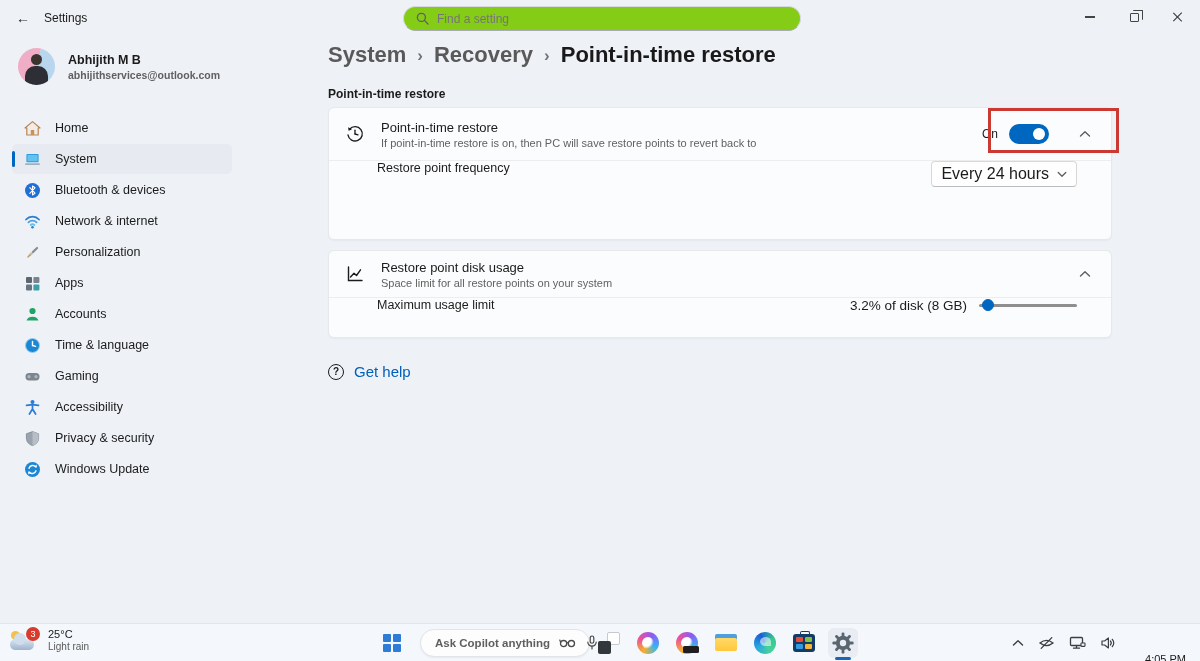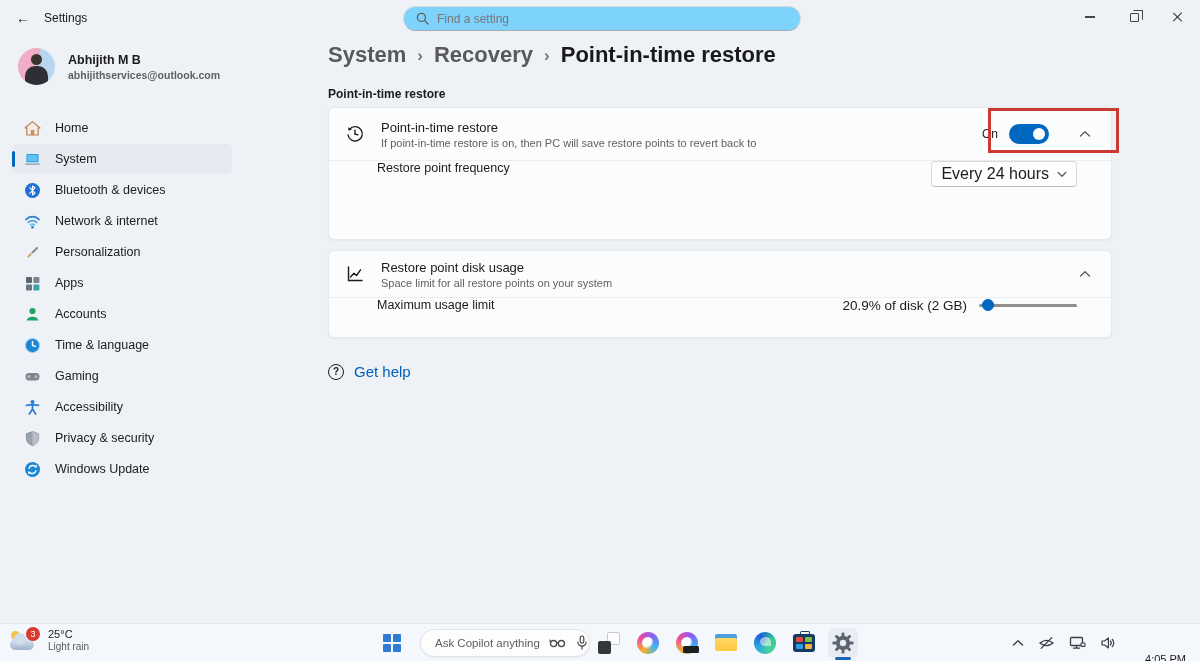--- a/index.html
+++ b/index.html
@@ -4,21 +4,21 @@
 <style>
   * { margin:0; padding:0; box-sizing:border-box; }
   html,body { width:1200px; height:661px; }
   body { font-family:"Liberation Sans","DejaVu Sans",sans-serif; background:#eef1f6; color:#1b1b1b; overflow:hidden; }
   #page { position:relative; width:1200px; height:661px; background:#eef1f6; }
 
   
   .titlebar { position:absolute; left:0; top:0; width:1200px; height:36px; }
   .back-btn { position:absolute; left:10px; top:7px; width:26px; height:22px; display:flex; align-items:center; justify-content:center; font-size:14px; color:#1b1b1b; border-radius:4px; cursor:pointer; }
   .app-title { position:absolute; left:44px; top:11px; font-size:12px; }
-  .search-box { position:absolute; left:403px; top:6px; width:398px; height:25px; background:#7dd3fc; border:1px solid #d6d9de; border-bottom-color:#a9adb3; border-radius:13px; display:flex; align-items:center; padding:0 12px; gap:8px; }
+  .search-box { position:absolute; left:403px; top:6px; width:398px; height:25px; background:#84cc16; border:1px solid #d6d9de; border-bottom-color:#a9adb3; border-radius:13px; display:flex; align-items:center; padding:0 12px; gap:8px; }
   .search-box input { border:none; outline:none; flex:1; font-size:12px; color:#1b1b1b; background:transparent; font-family:inherit; }
   .search-box input::placeholder { color:#767676; }
   .win-controls { position:absolute; right:0; top:0; height:34px; display:flex; }
   .win-btn { width:44px; height:34px; display:flex; align-items:center; justify-content:center; cursor:pointer; }
   .ic-min { width:10px; height:1.4px; background:#444; }
   .ic-restore { width:9px; height:9px; border:1.2px solid #444; border-radius:1px; position:relative; }
   .ic-restore:before { content:""; position:absolute; left:2px; top:-4px; width:9px; height:9px; border:1.2px solid #444; border-left:none; border-bottom:none; border-radius:1px; }
   .ic-close { position:relative; width:12px; height:12px; }
   .ic-close:before,.ic-close:after { content:""; position:absolute; left:5.4px; top:0; width:1.4px; height:12px; background:#333; }
   .ic-close:before { transform:rotate(45deg); } .ic-close:after { transform:rotate(-45deg); }
@@ -79,21 +79,21 @@
   .weather { position:absolute; left:10px; top:3px; display:flex; align-items:center; gap:8px; cursor:pointer; }
   .weather-ico { position:relative; width:30px; height:26px; }
   .cloud { position:absolute; left:0; bottom:3px; width:24px; height:11px; border-radius:8px; background:linear-gradient(#dce6f2,#9fb4cf); }
   .cloud:before { content:""; position:absolute; left:4px; top:-6px; width:12px; height:12px; border-radius:50%; background:#cfdded; }
   .sun-sliver { position:absolute; left:1px; top:4px; width:9px; height:9px; border-radius:50%; background:#f2c14e; }
   .w-badge { position:absolute; right:0; top:0; width:14px; height:14px; border-radius:50%; background:#d83b2e; color:#fff; font-size:9px; display:flex; align-items:center; justify-content:center; z-index:2; }
   .w-temp { font-size:11px; }
   .w-cond { font-size:10px; color:#5a5a5a; margin-top:1px; }
   .start-btn { position:absolute; left:383px; top:10px; width:18px; height:18px; display:grid; grid-template-columns:8px 8px; grid-template-rows:8px 8px; gap:1.6px; cursor:pointer; }
   .start-btn span { background:#2e7cd6; border-radius:1px; }
-  .copilot-pill { position:absolute; left:420px; top:5px; width:170px; height:28px; background:#fdfdfe; border:1px solid #e3e4e8; border-radius:14px; box-shadow:0 1px 2px rgba(0,0,0,0.06); display:flex; align-items:center; padding:0 10px 0 14px; gap:9px; cursor:pointer; }
+  .copilot-pill { position:absolute; left:420px; top:5px; width:170px; height:28px; background:#fdfdfe; border:1px solid #e3e4e8; border-radius:14px; box-shadow:0 1px 2px rgba(0,0,0,0.06); display:flex; align-items:center; padding:0 10px 0 14px; gap:9px; cursor:pointer;font-weight:bold; }
   .copilot-pill .ph { flex:1; font-size:11.5px; color:#5f5f5f; white-space:nowrap; }
   .tb-icons { position:absolute; left:594px; top:4px; display:flex; gap:9px; }
   .tb-slot { position:relative; width:30px; height:30px; border-radius:6px; display:flex; align-items:center; justify-content:center; cursor:pointer; }
   .tb-slot.active { background:#e9edf3; }
   .tb-slot.active:after { content:""; position:absolute; bottom:-2px; left:7px; width:16px; height:3px; border-radius:2px; background:#1966b8; }
   .blob { width:22px; height:22px; border-radius:50%; background:conic-gradient(from 210deg,#f5b02c,#ec4f9d,#8a5cf5,#37b6f0,#f5b02c); position:relative; }
   .blob:before { content:""; position:absolute; left:5px; top:5px; width:12px; height:12px; border-radius:50%; background:radial-gradient(circle at 35% 35%, #ffffff 0 45%, rgba(255,255,255,0) 70%); }
   .m365-badge { position:absolute; left:7px; bottom:1px; width:16px; height:7px; background:#1f1f1f; border-radius:1.5px; }
   .taskview { position:relative; width:22px; height:22px; }
   .taskview .tv-back { position:absolute; right:0; top:0; width:13px; height:13px; background:#fff; border:1px solid #c6c9ce; border-radius:2px; }
@@ -355,21 +355,21 @@
         <div class="hdr-sub">Space limit for all restore points on your system</div>
       </div>
       <span class="hdr-chev">
         <svg width="12" height="8" viewBox="0 0 12 8">
             <polyline points="1.5,6 6,1.8 10.5,6" fill="none" stroke="#5f5f5f" stroke-width="1.4" stroke-linecap="round" stroke-linejoin="round"></polyline>
           </svg>
       </span>
     </div>
     <div class="sub-row">
       <span class="row-label">Maximum usage limit</span>
-      <span class="usage-value">20.9% of disk (2 GB)</span>
+      <span class="usage-value">3.2% of disk (8 GB)</span>
       <div class="slider">
         <div class="slider-track"></div>
         <div class="slider-thumb" style="left: 3.2%;"></div>
       </div>
     </div>
   </div>
 
   <div class="get-help">
     <span class="help-ico">
         <span>?</span>

